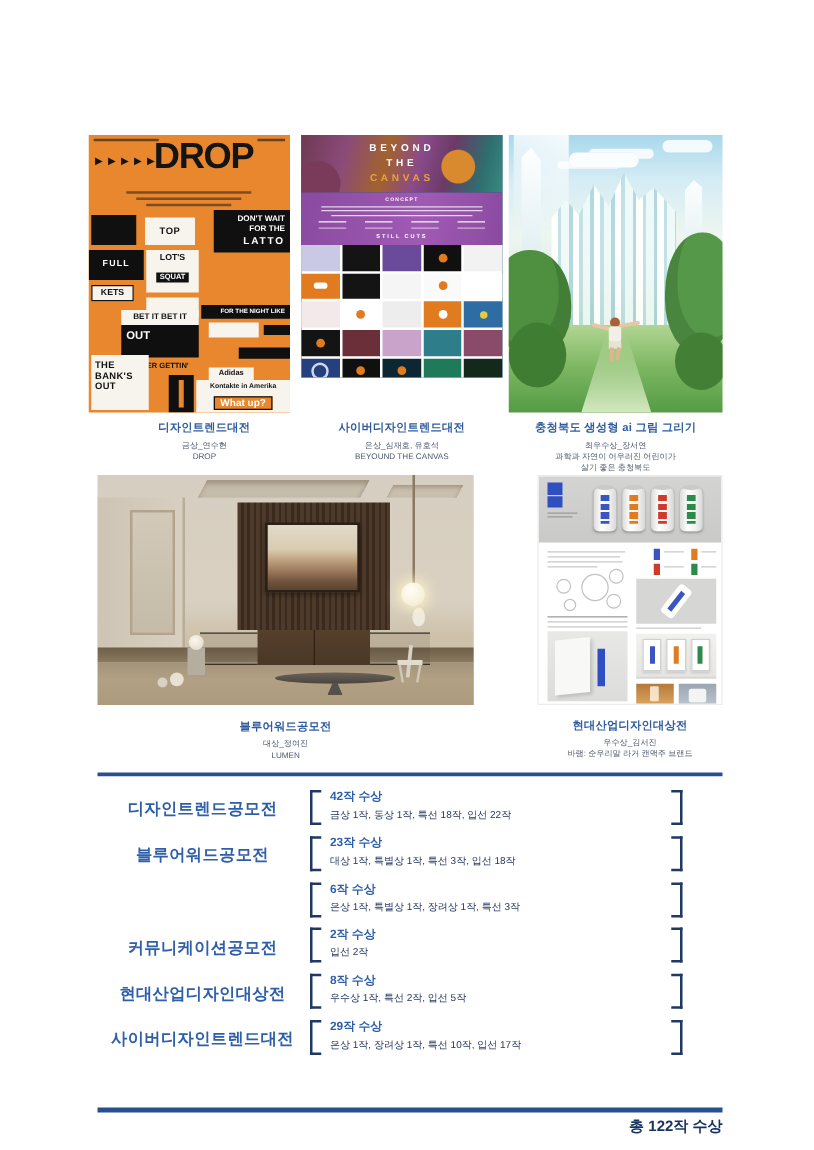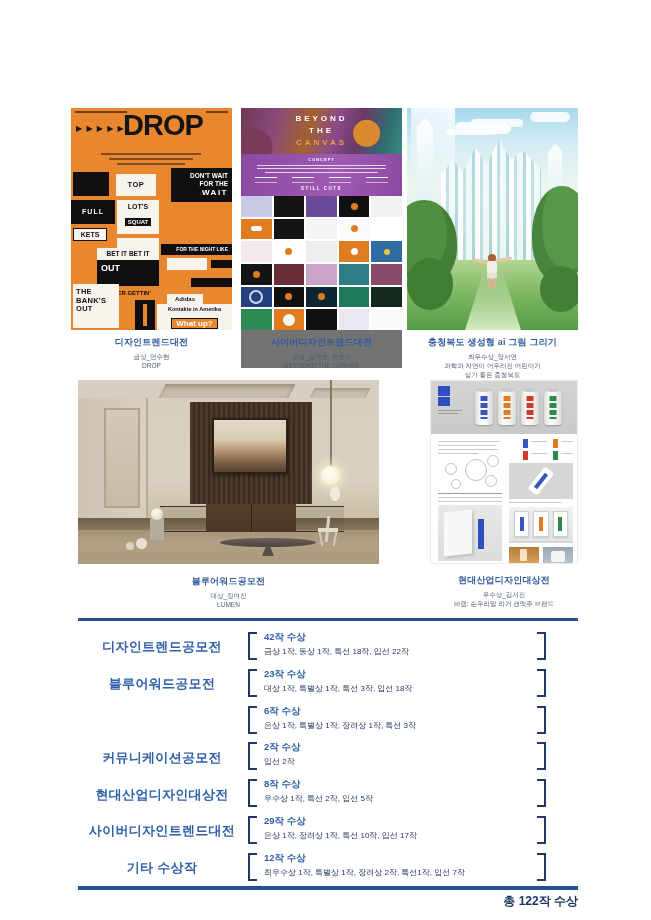--- a/index.html
+++ b/index.html
@@ -9,21 +9,21 @@
 
   
   .hdr { position:absolute; left:71px; top:5px; width:510px; height:83px;
     background:#2e5596; display:flex; align-items:center; justify-content:center; }
   .hdr .t { color:#ffffff; font-size:18px; font-weight:bold; letter-spacing:.5px; }
 
   
   .cap { position:absolute; text-align:center; }
   .cap .ct { font-size:9px; font-weight:bold; color:#2f5c9e; letter-spacing:.2px; }
   .cap .cd { font-size:6.5px; color:#4d5a70; line-height:9px; margin-top:3px; }
-  .cap1 { left:71px; top:336px; width:161px; }
+  .cap1 { left:83px; top:336px; width:161px; }
   .cap2 { left:241px; top:336px; width:161px; }
   .cap3 { left:407px; top:336px; width:171px; }
   .cap4 { left:78px; top:575px; width:301px; }
   .cap5 { left:430px; top:574px; width:148px; }
 
   
   .pst1 { position:absolute; left:71px; top:108px; width:161px; height:222px;
     background:#e8872e; overflow:hidden; }
   .pst1 .t { position:absolute; overflow:hidden; }
   .p1-m1 { position:absolute; left:4px; top:3px; width:52px; height:2px; background:rgba(20,20,20,.6); }
@@ -66,21 +66,21 @@
     font-size:6px; font-weight:700; text-align:center; line-height:10px; }
   .t-banks { left:2px; top:176px; width:46px; height:44px; background:#f7f4ee; color:#111;
     font-size:7.5px; font-weight:900; padding:4px 3px; line-height:8.5px; letter-spacing:.3px; }
   .t-indigo { left:64px; top:192px; width:20px; height:30px; background:#0f0f0f; }
   .t-indigo:after { content:''; position:absolute; left:8px; top:4px; width:4px; height:22px; background:#e8872e; }
   .t-kont { left:86px; top:196px; width:75px; height:26px; background:#f7f4ee; text-align:center; padding-top:2px; }
   .t-kont .k1 { font-size:5.5px; font-weight:700; color:#111; }
   .t-kont .k2 { display:inline-block; background:#e8872e; color:#fff; font-size:8px; font-weight:900; padding:0 4px; margin-top:1px; border:1px solid #111; }
 
   
-  .pst2 { position:absolute; left:241px; top:108px; width:161px; height:260px; background:#737373; overflow:hidden; }
+  .pst2 { position:absolute; left:241px; top:108px; width:161px; height:194px; background:#0c4a6e; overflow:hidden; }
   .p2-hero { position:absolute; left:0; top:0; width:161px; height:46px;
     background:
       radial-gradient(circle at 78% 55%, #d98a2e 0 13px, rgba(0,0,0,0) 14px),
       radial-gradient(circle at 8% 85%, #7a3a5a 0 18px, rgba(0,0,0,0) 19px),
       linear-gradient(105deg,#6e3a52 0%,#8a4a7a 22%,#a2622e 42%,#8a4a8a 58%,#6a3a66 72%,#2e6e6e 88%,#3a8a82 100%); }
   .p2-hero .b1,.p2-hero .b2 { color:#fff; font-size:8px; font-weight:bold; letter-spacing:3px; text-align:center; line-height:12px; }
   .p2-hero .b1 { padding-top:5px; }
   .p2-hero .b3 { color:#e8a23a; font-size:8px; font-weight:bold; letter-spacing:3px; text-align:center; line-height:12px; }
   .p2-band { position:absolute; left:0; top:46px; width:161px; height:42px;
     background:linear-gradient(100deg,#8a4aa0,#a05ab4 60%,#8a4aa0); }
@@ -253,21 +253,21 @@
     <div class="p1-m2"></div>
     <div class="p1-arrows">▶ ▶ ▶ ▶ ▶</div>
     <div class="p1-title">DROP</div>
     <div class="p1-s1"></div>
     <div class="p1-s2"></div>
     <div class="p1-s3"></div>
     <div class="t t-blkA"></div>
     <div class="t t-top">TOP</div>
     <div class="t t-dw">
       <div>DON'T WAIT FOR THE</div>
-      <div class="mott">WAIT</div>
+      <div class="mott">LATTO</div>
     </div>
     <div class="t t-full">FULL</div>
     <div class="t t-lots">
       <div class="l1">LOT'S</div>
       <div><span class="l2">SQUAT</span></div>
     </div>
     <div class="t t-night">FOR THE NIGHT LIKE</div>
     <div class="t t-kets">KETS</div>
     <div class="t t-sein">
       <span>SEINFELD</span>
@@ -518,24 +518,17 @@
       <div class="detail">우수상 1작, 특선 2작, 입선 5작</div>
       <div class="brk close"></div>
     </div>
     <div class="arow">
       <div class="comp">사이버디자인트렌드대전</div>
       <div class="brk open"></div>
       <div class="count">29작 수상</div>
       <div class="detail">은상 1작, 장려상 1작, 특선 10작, 입선 17작</div>
       <div class="brk close"></div>
     </div>
-    <div class="arow">
-      <div class="comp">기타 수상작</div>
-      <div class="brk open"></div>
-      <div class="count">12작 수상</div>
-      <div class="detail">최우수상 1작, 특별상 1작, 장려상 2작, 특선1작, 입선 7작</div>
-      <div class="brk close"></div>
-    </div>
   </div>
   <div class="rule-bot"></div>
   <div class="total">총 122작 수상</div>
 
 </div>
 
 </body></html>

